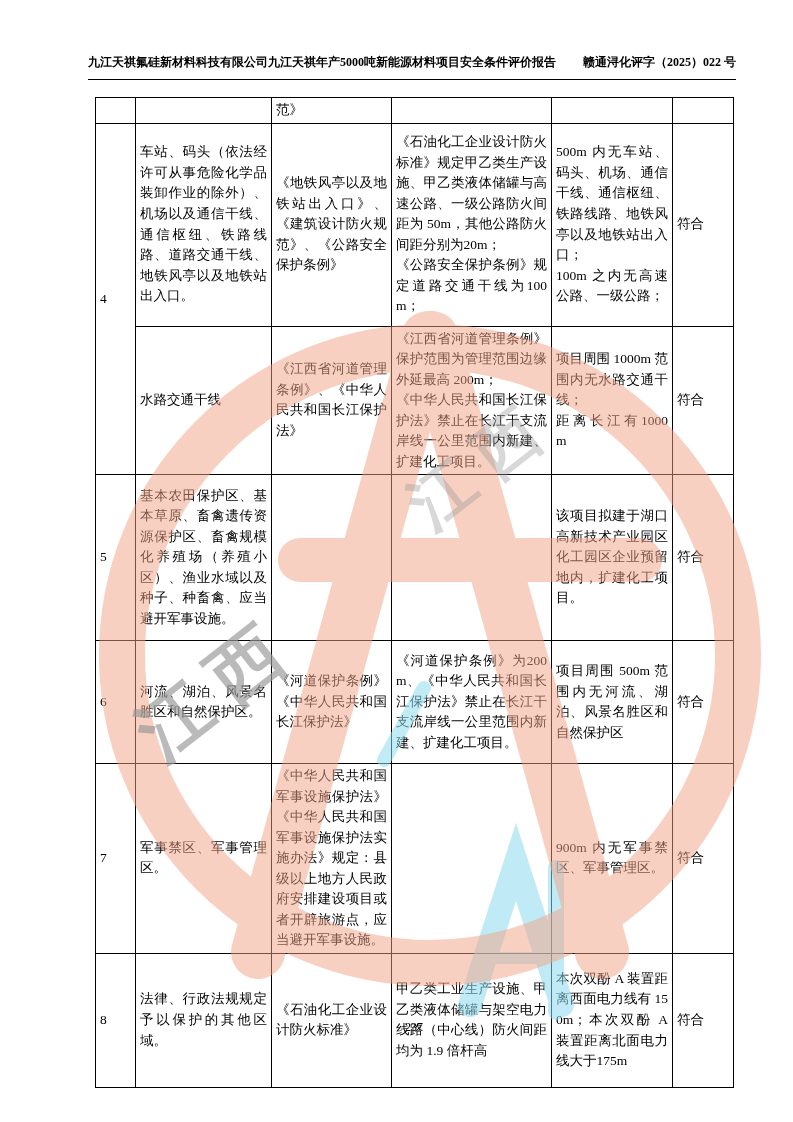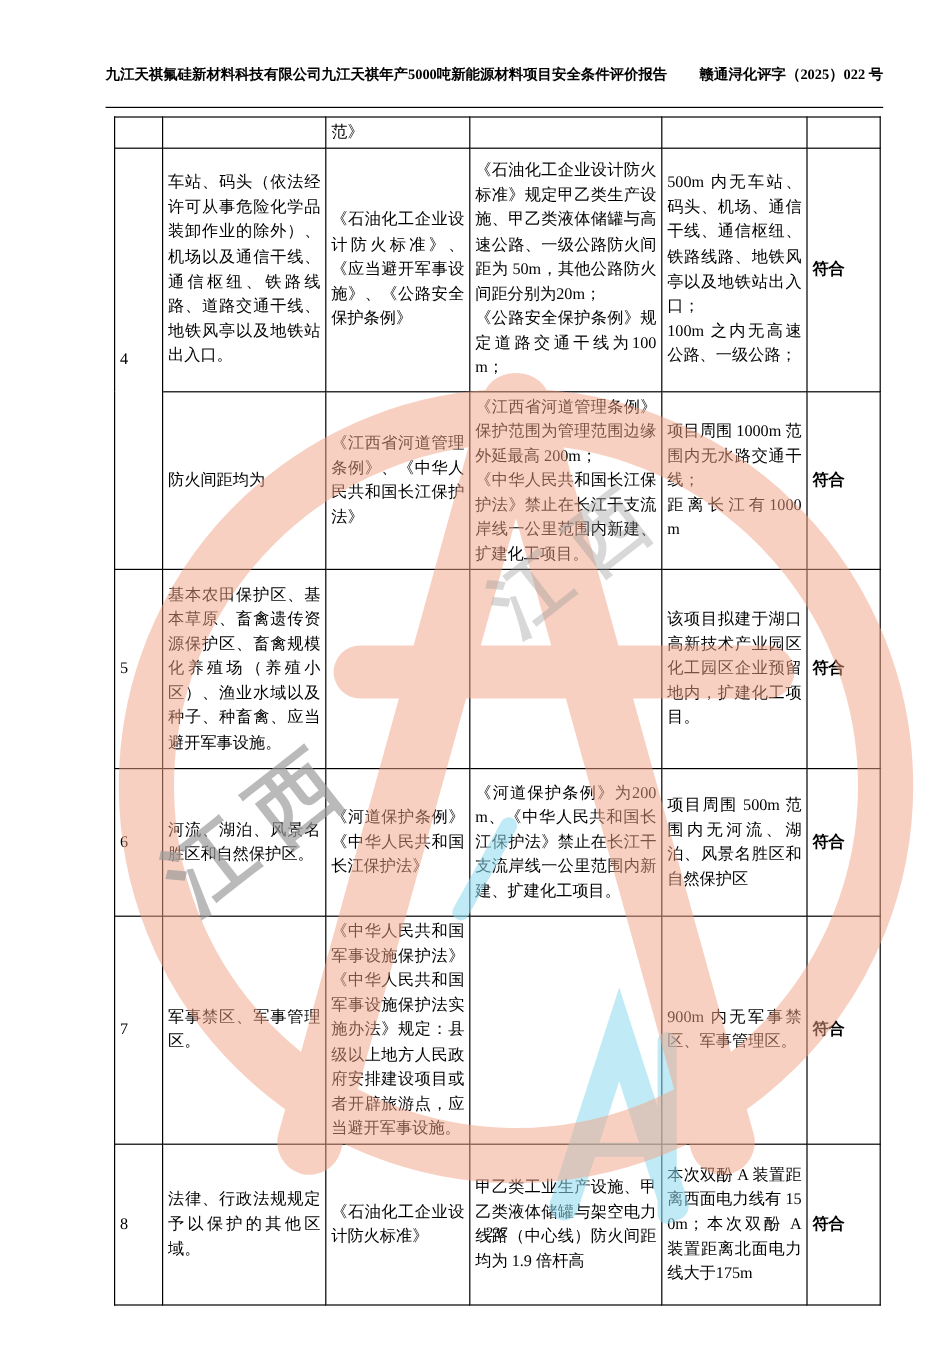--- a/index.html
+++ b/index.html
@@ -10,21 +10,21 @@
     color:#000;
     position:relative;
     overflow:hidden;
   }
   .page{position:relative;width:793px;height:1122px;}
   .header{
     position:absolute;left:88px;top:54px;width:648px;
     display:flex;justify-content:space-between;align-items:flex-end;
     font-size:12px;font-weight:bold;
     border-bottom:1.5px solid #000;
-    padding-bottom:18px;
+    padding-bottom:8px;
     white-space:nowrap;
   }
   .header .hdr-left{letter-spacing:0px;}
   .header .hdr-right{margin-left:14px;}
   table.comp{
     position:absolute;left:95px;top:97px;
     border-collapse:collapse;table-layout:fixed;
     width:638px;
   }
   table.comp td{
@@ -33,21 +33,21 @@
     line-height:1.52;
     padding:2px 4px;
     vertical-align:middle;
     text-align:justify;
     text-justify:inter-ideograph;
     white-space:pre-line;
     word-break:break-all;
     overflow:hidden;
   }
   td.c-num{text-align:center;vertical-align:middle;white-space:normal;}
-  td.c-concl{text-align:center;vertical-align:middle;white-space:normal;font-weight:bold;}
+  td.c-concl{text-align:center;vertical-align:middle;white-space:normal;}
   .footer{
     position:absolute;left:95px;top:1020px;width:638px;
     text-align:center;font-size:12px;
   }
   
   .wm{position:absolute;inset:0;pointer-events:none;z-index:6;}
   .wm svg{position:absolute;left:0;top:0;}
   .wm-gray{
     position:absolute;
     font-family:"Liberation Sans","DejaVu Sans",sans-serif;
@@ -84,30 +84,30 @@
         <td></td>
         <td>范》</td>
         <td></td>
         <td></td>
         <td class="c-concl"></td>
       </tr>
 
       <tr style="height:203px">
         <td class="c-num" rowspan="2">4</td>
         <td>车站、码头（依法经许可从事危险化学品装卸作业的除外）、机场以及通信干线、通信枢纽、铁路线路、道路交通干线、地铁风亭以及地铁站出入口。</td>
-        <td>《石油化工企业设计防火标准》、《应当避开军事设施》、《公路安全保护条例》</td>
+        <td>《地铁风亭以及地铁站出入口》、《建筑设计防火规范》、《公路安全保护条例》</td>
         <td>《石油化工企业设计防火标准》规定甲乙类生产设施、甲乙类液体储罐与高速公路、一级公路防火间距为 50m，其他公路防火间距分别为20m；
 《公路安全保护条例》规定道路交通干线为100m；</td>
         <td>500m 内无车站、码头、机场、通信干线、通信枢纽、铁路线路、地铁风亭以及地铁站出入口；
 100m 之内无高速公路、一级公路；</td>
         <td class="c-concl">符合</td>
       </tr>
 
       <tr style="height:136px">
-        <td>防火间距均为</td>
+        <td>水路交通干线</td>
         <td>《江西省河道管理条例》、《中华人民共和国长江保护法》</td>
         <td>《江西省河道管理条例》保护范围为管理范围边缘外延最高 200m；
 《中华人民共和国长江保护法》禁止在长江干支流岸线一公里范围内新建、扩建化工项目。</td>
         <td>项目周围 1000m 范围内无水路交通干线；
 距 离 长 江 有 1000m</td>
         <td class="c-concl">符合</td>
       </tr>
 
       <tr style="height:166px">
         <td class="c-num">5</td>

